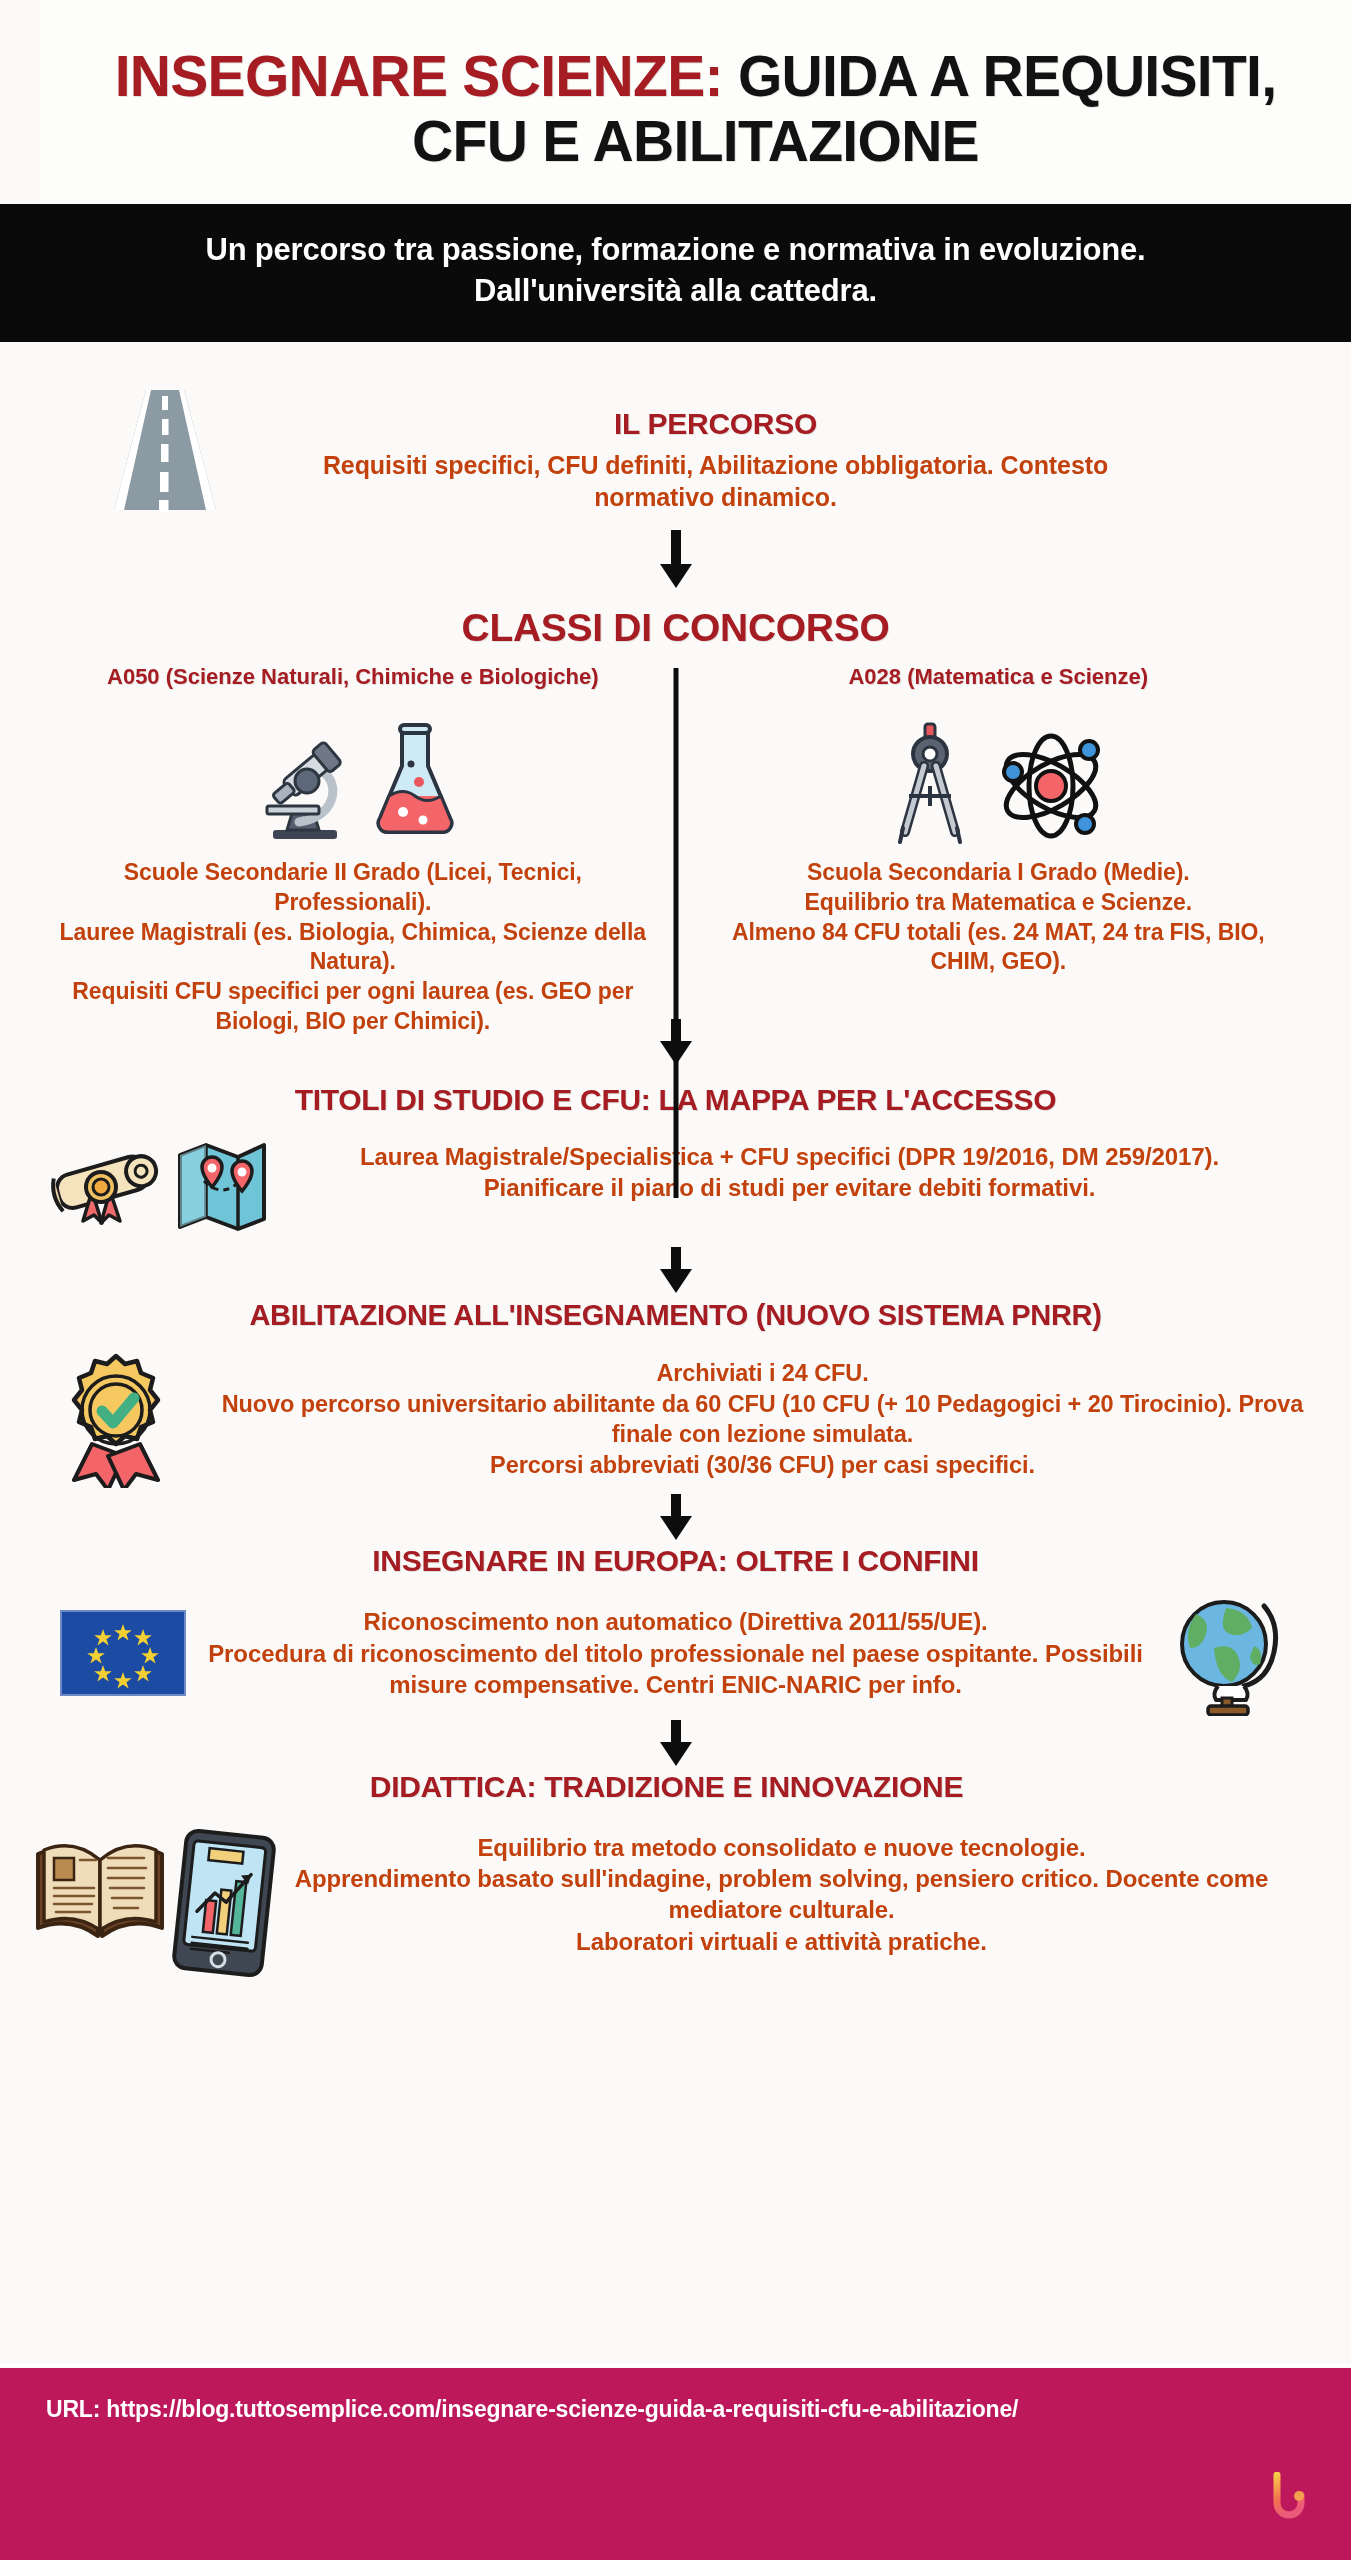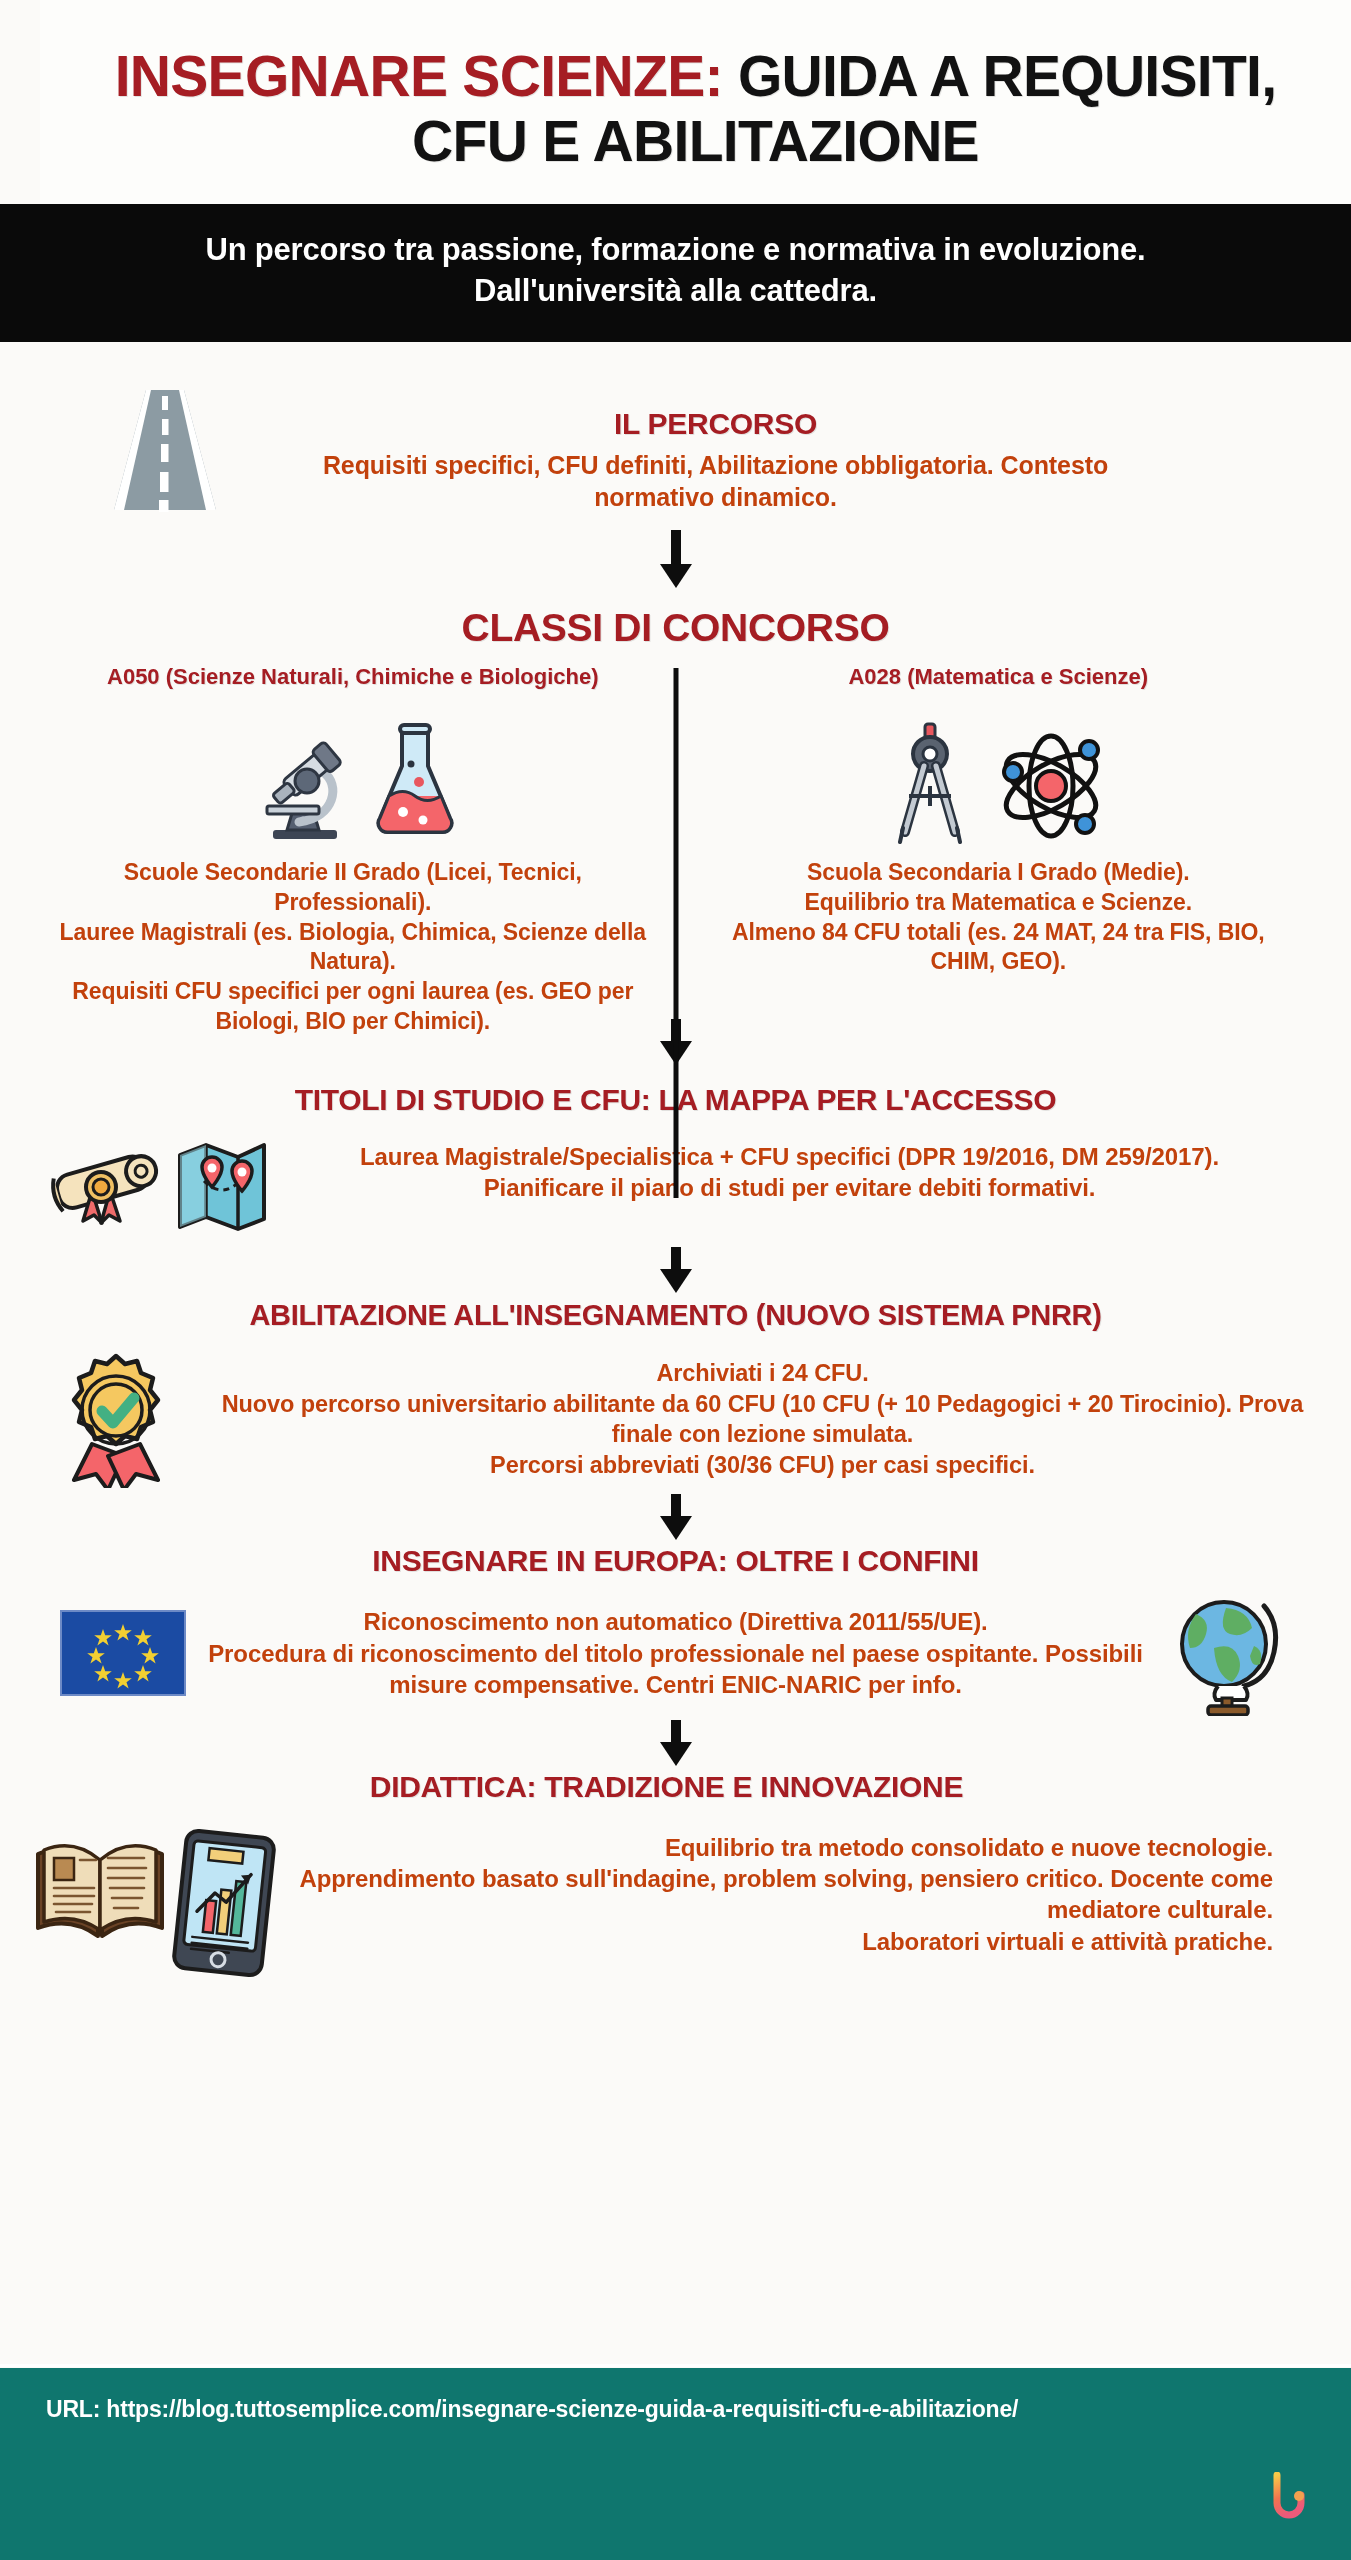--- a/index.html
+++ b/index.html
@@ -162,21 +162,21 @@
     align-items: center;
     gap: 14px;
   }
   .sec .row .txt {
     flex: 1;
   }
   .sec .body-text { font-size: 24px; }
 
   
   .footer {
-    background: #0f766e;
+    background: #be185d;
     position: absolute;
     left: 0; right: 0; bottom: 0;
     height: 192px;
     padding: 28px 46px;
   }
   .footer .url {
     color: #ffffff;
     font-weight: bold;
     font-size: 23px;
     letter-spacing: -0.2px;
@@ -483,21 +483,21 @@
             <g stroke="#1c1c1c" stroke-width="2.5" stroke-linecap="round">
               <path d="M24 112 h56"></path>
                 <path d="M24 118 h56"></path>
                 <path d="M24 124 h38"></path>
             </g>
             <circle cx="52" cy="132" r="7" fill="none" stroke="#d7dde4" stroke-width="3"></circle>
           </g>
         </svg>
       </div>
       <div class="txt" style="padding-left:14px;padding-top:16px;padding-right:30px;">
-        <div class="body-text" style="white-space:pre-line;text-align:right;">Equilibrio tra metodo consolidato e nuove tecnologie.
+        <div class="body-text" style="white-space:pre-line;">Equilibrio tra metodo consolidato e nuove tecnologie.
 Apprendimento basato sull'indagine, problem solving, pensiero critico. Docente come mediatore culturale.
 Laboratori virtuali e attività pratiche.</div>
       </div>
     </div>
   </div>
 
 </div>
 
 <div class="footer">
   <div class="thin-rule" style="position:absolute;left:0;right:0;top:-4px;"></div>

